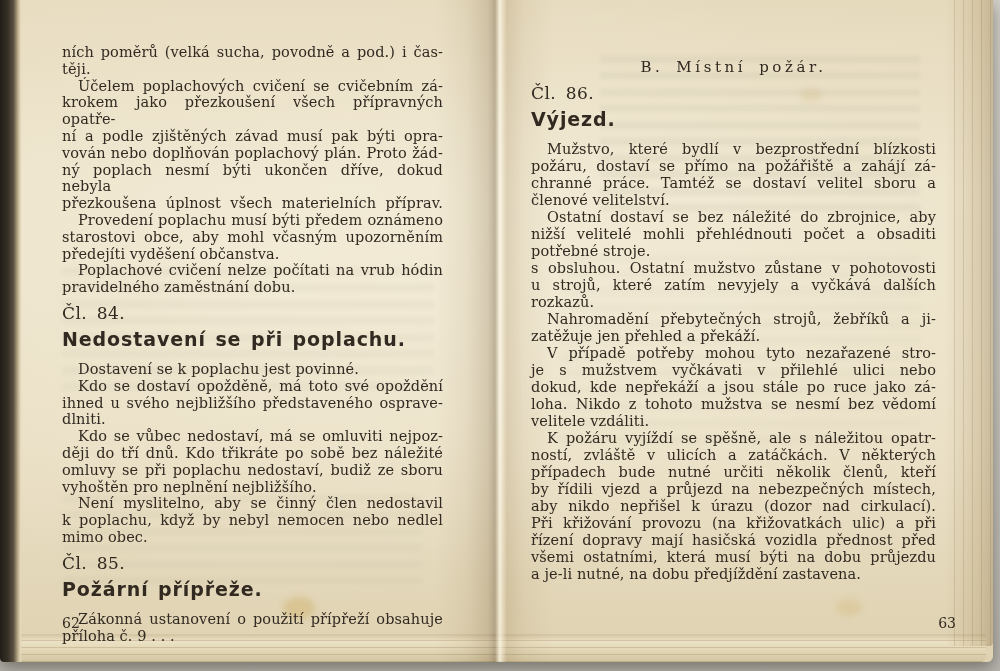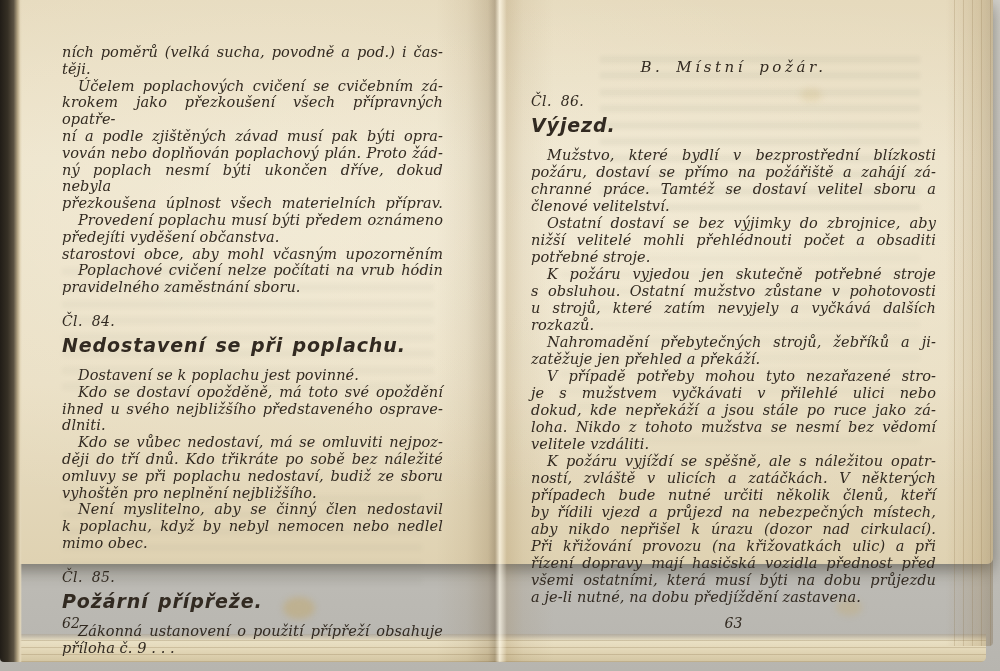--- a/index.html
+++ b/index.html
@@ -9,28 +9,27 @@
     font-family: "DejaVu Serif", "Liberation Serif", serif;
   }
   #surface {
     position: relative;
     width: 1000px; height: 671px;
     background: linear-gradient(180deg, #d2d0ca 0%, #c9c7c1 55%, #b7b5af 100%);
   }
   
   #book {
     position: absolute; left: 0; top: 0;
-    width: 993px; height: 564px;
+    width: 993px; height: 662px;
     background:
       radial-gradient(ellipse at 28% 38%, rgba(255,252,240,0.30), rgba(255,252,240,0) 62%),
       radial-gradient(ellipse at 72% 45%, rgba(255,252,240,0.22), rgba(255,252,240,0) 60%),
       linear-gradient(180deg, #e6dabd 0%, #ece2c9 28%, #e9dec3 68%, #dfd2b2 100%);
     border-radius: 0 0 6px 4px;
     box-shadow: 0 6px 16px rgba(40,35,22,0.45);
-    font-style: italic;
   }
   
   #spine-edge {
     position: absolute; left: 0; top: 0;
     width: 22px; height: 662px;
     background: linear-gradient(90deg,
       #211d17 0%, #363025 35%, #5c5343 62%,
       #b5a685 80%, #e3d7ba 92%, rgba(230,218,189,0) 100%);
     border-radius: 0 0 0 4px;
   }
@@ -94,22 +93,22 @@
   .line {
     text-align: justify;
     text-align-last: justify;
     letter-spacing: 0.1px;
   }
   .line.last   { text-align-last: left; }
   .line.indent { text-indent: 16px; }
   .paragraph   { margin: 0; }
 
   .article {
-    margin: 17px 0 0 0;
-    font-size: 14px;
+    margin: 7px 0 0 0;
+    font-size: 17px;
     letter-spacing: 0.4px;
     word-spacing: 4px;
   }
   .heading {
     margin: 5px 0 11px 0;
     font-family: "DejaVu Sans", "Liberation Sans", sans-serif;
     font-weight: bold;
     font-size: 19px;
     letter-spacing: 0.9px;
     word-spacing: 2px;
@@ -121,21 +120,21 @@
     letter-spacing: 0.24em;
     word-spacing: 0.30em;
   }
   .page-number {
     position: absolute; top: 615px;
     font-size: 14px;
     color: var(--ink, #322a21);
     z-index: 5;
   }
   #page-number-left  { left: 62px; }
-  #page-number-right { left: 531px; width: 405px; text-align: center; }
+  #page-number-right { left: 551px; width: 405px; text-align: right; }
 
   
   .bleed {
     position: absolute;
     background: repeating-linear-gradient(180deg,
       rgba(104,112,92,0.16) 0 7px,
       rgba(104,112,92,0)    7px 16.5px);
     filter: blur(2px);
     z-index: 2;
   }
@@ -177,26 +176,26 @@
         <div class="paragraph">
           <div class="line indent">Účelem poplachových cvičení se cvičebním zá-</div>
           <div class="line">krokem jako přezkoušení všech přípravných opatře-</div>
           <div class="line">ní a podle zjištěných závad musí pak býti opra-</div>
           <div class="line">vován nebo doplňován poplachový plán. Proto žád-</div>
           <div class="line">ný poplach nesmí býti ukončen dříve, dokud nebyla</div>
           <div class="line">přezkoušena úplnost všech materielních příprav.</div>
         </div>
         <div class="paragraph">
           <div class="line indent">Provedení poplachu musí býti předem oznámeno</div>
+          <div class="line">starostovi obce, aby mohl včasným upozorněním</div>
           <div class="line last">předejíti vyděšení občanstva.</div>
-          <div class="line">starostovi obce, aby mohl včasným upozorněním</div>
         </div>
         <div class="paragraph">
           <div class="line indent">Poplachové cvičení nelze počítati na vrub hódin</div>
-          <div class="line last">pravidelného zaměstnání sboru.</div>
+          <div class="line last">pravidelného zaměstnání dobu.</div>
         </div>
         <div class="article">Čl. 84.</div>
         <div class="heading">Nedostavení se při poplachu.</div>
         <div class="paragraph">
           <div class="line indent last">Dostavení se k poplachu jest povinné.</div>
         </div>
         <div class="paragraph">
           <div class="line indent">Kdo se dostaví opožděně, má toto své opoždění</div>
           <div class="line">ihned u svého nejbližšího představeného osprave-</div>
           <div class="line last">dlniti.</div>
@@ -225,26 +224,25 @@
       <div id="right-page-content">
           <div class="article">Čl. 86.</div>
           <div class="heading">Výjezd.</div>
           <div class="paragraph">
             <div class="line indent">Mužstvo, které bydlí v bezprostřední blízkosti</div>
             <div class="line">požáru, dostaví se přímo na požářiště a zahájí zá-</div>
             <div class="line">chranné práce. Tamtéž se dostaví velitel sboru a</div>
             <div class="line last">členové velitelství.</div>
           </div>
           <div class="paragraph">
-            <div class="line indent">Ostatní dostaví se bez výjimky do zbrojnice, aby</div>
+            <div class="line indent">Ostatní dostaví se bez náležité do zbrojnice, aby</div>
             <div class="line">nižší velitelé mohli přehlédnouti počet a obsaditi</div>
             <div class="line last">potřebné stroje.</div>
           </div>
           <div class="paragraph">
-            <div class="line indent">K požáru vyjedou jen skutečně potřebné stroje</div>
             <div class="line">s obsluhou. Ostatní mužstvo zůstane v pohotovosti</div>
             <div class="line">u strojů, které zatím nevyjely a vyčkává dalších</div>
             <div class="line last">rozkazů.</div>
           </div>
           <div class="paragraph">
             <div class="line indent">Nahromadění přebytečných strojů, žebříků a ji-</div>
             <div class="line last">zatěžuje jen přehled a překáží.</div>
           </div>
           <div class="paragraph">
             <div class="line indent">V případě potřeby mohou tyto nezařazené stro-</div>

